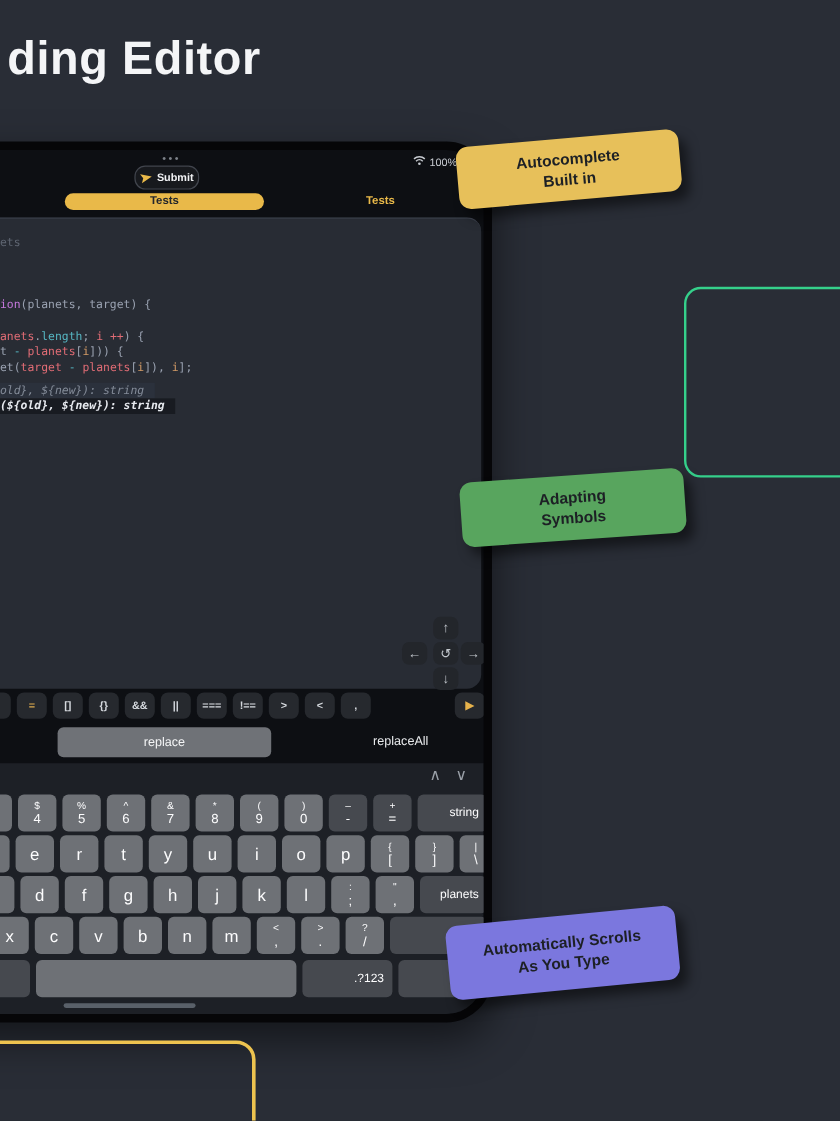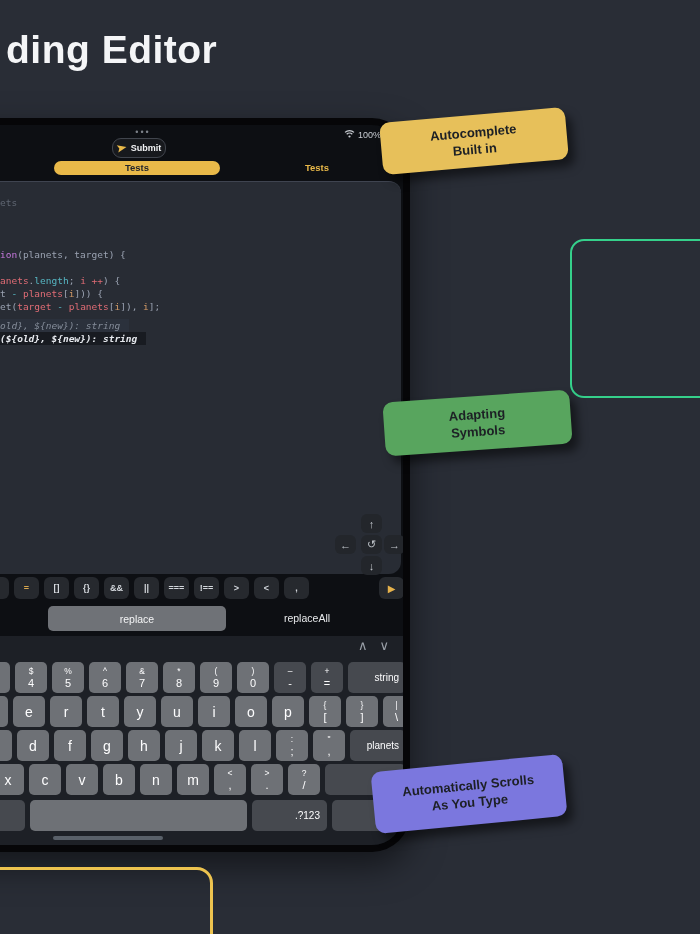--- a/index.html
+++ b/index.html
@@ -47,21 +47,21 @@
   .symbol-bar{position:absolute;left:177px;top:452px;display:flex;gap:5px;}
   .sym-key{width:25px;height:22px;background:#26292e;border-radius:6px;color:#d4d8dd;
            font-size:9px;font-weight:700;display:flex;align-items:center;justify-content:center;}
   .sym-key.accent{color:#d9a84e;}
   .play-btn{position:absolute;left:572px;top:452px;width:25px;height:22px;background:#26292e;
             border-radius:6px;display:flex;align-items:center;justify-content:center;}
   .play-btn span{color:#e6b24b;font-size:10px;}
   .sugg-selected{position:absolute;left:241px;top:481px;width:178px;height:25px;background:#6f7277;
                  border-radius:5px;color:#f4f5f6;font-size:10.5px;display:flex;align-items:center;
                  justify-content:center;}
-  .sugg-alt{position:absolute;left:450px;top:487px;width:100px;text-align:center;color:#e8eaec;
+  .sugg-alt{position:absolute;left:450px;top:487px;width:100px;text-align:right;color:#e8eaec;
             font-size:10.5px;}
 
   
   .keyboard{position:absolute;left:0;top:511px;width:596px;height:209px;background:#1d2026;}
   .collapse{position:absolute;right:14px;top:2px;display:flex;gap:12px;color:#9aa0a8;font-size:13px;}
   .kb-row{position:absolute;display:flex;gap:5px;}
   .key{height:31px;background:#6e7176;border-radius:5px;color:#fdfdfe;display:flex;
        flex-direction:column;align-items:center;justify-content:center;box-sizing:border-box;}
   .key.dark{background:#46494f;}
   .key.textkey{align-items:flex-end;padding-right:7px;}

